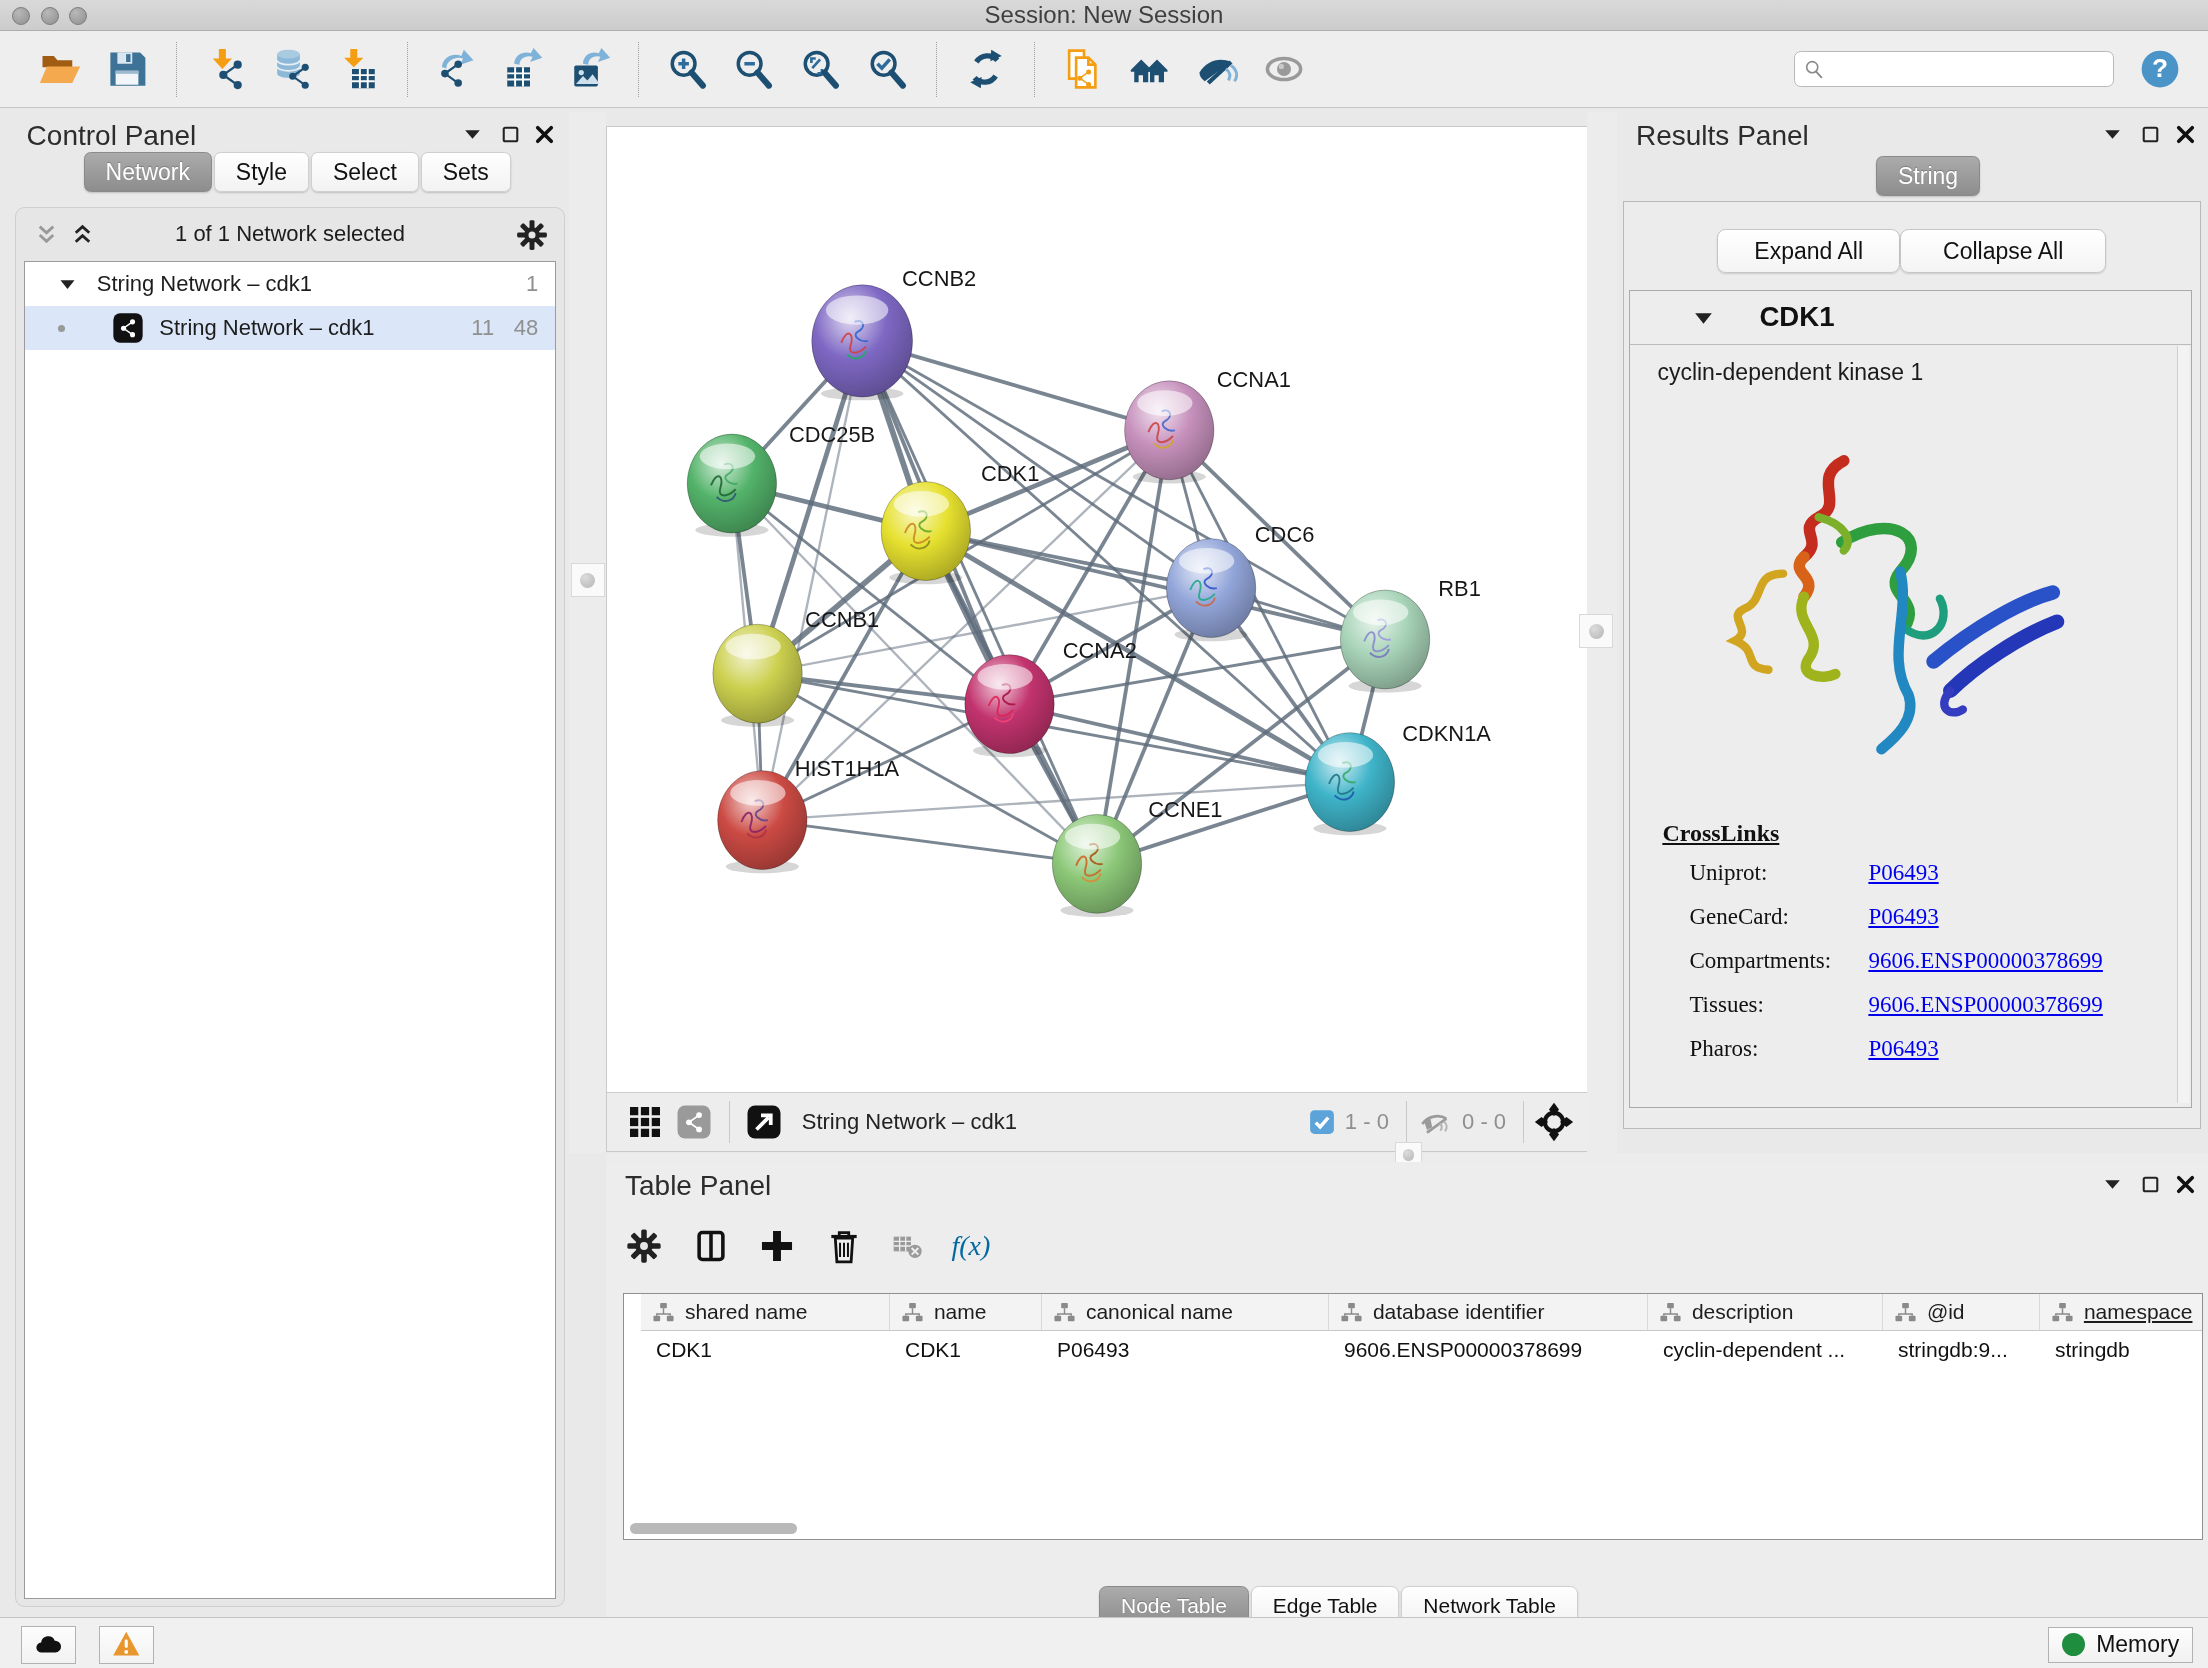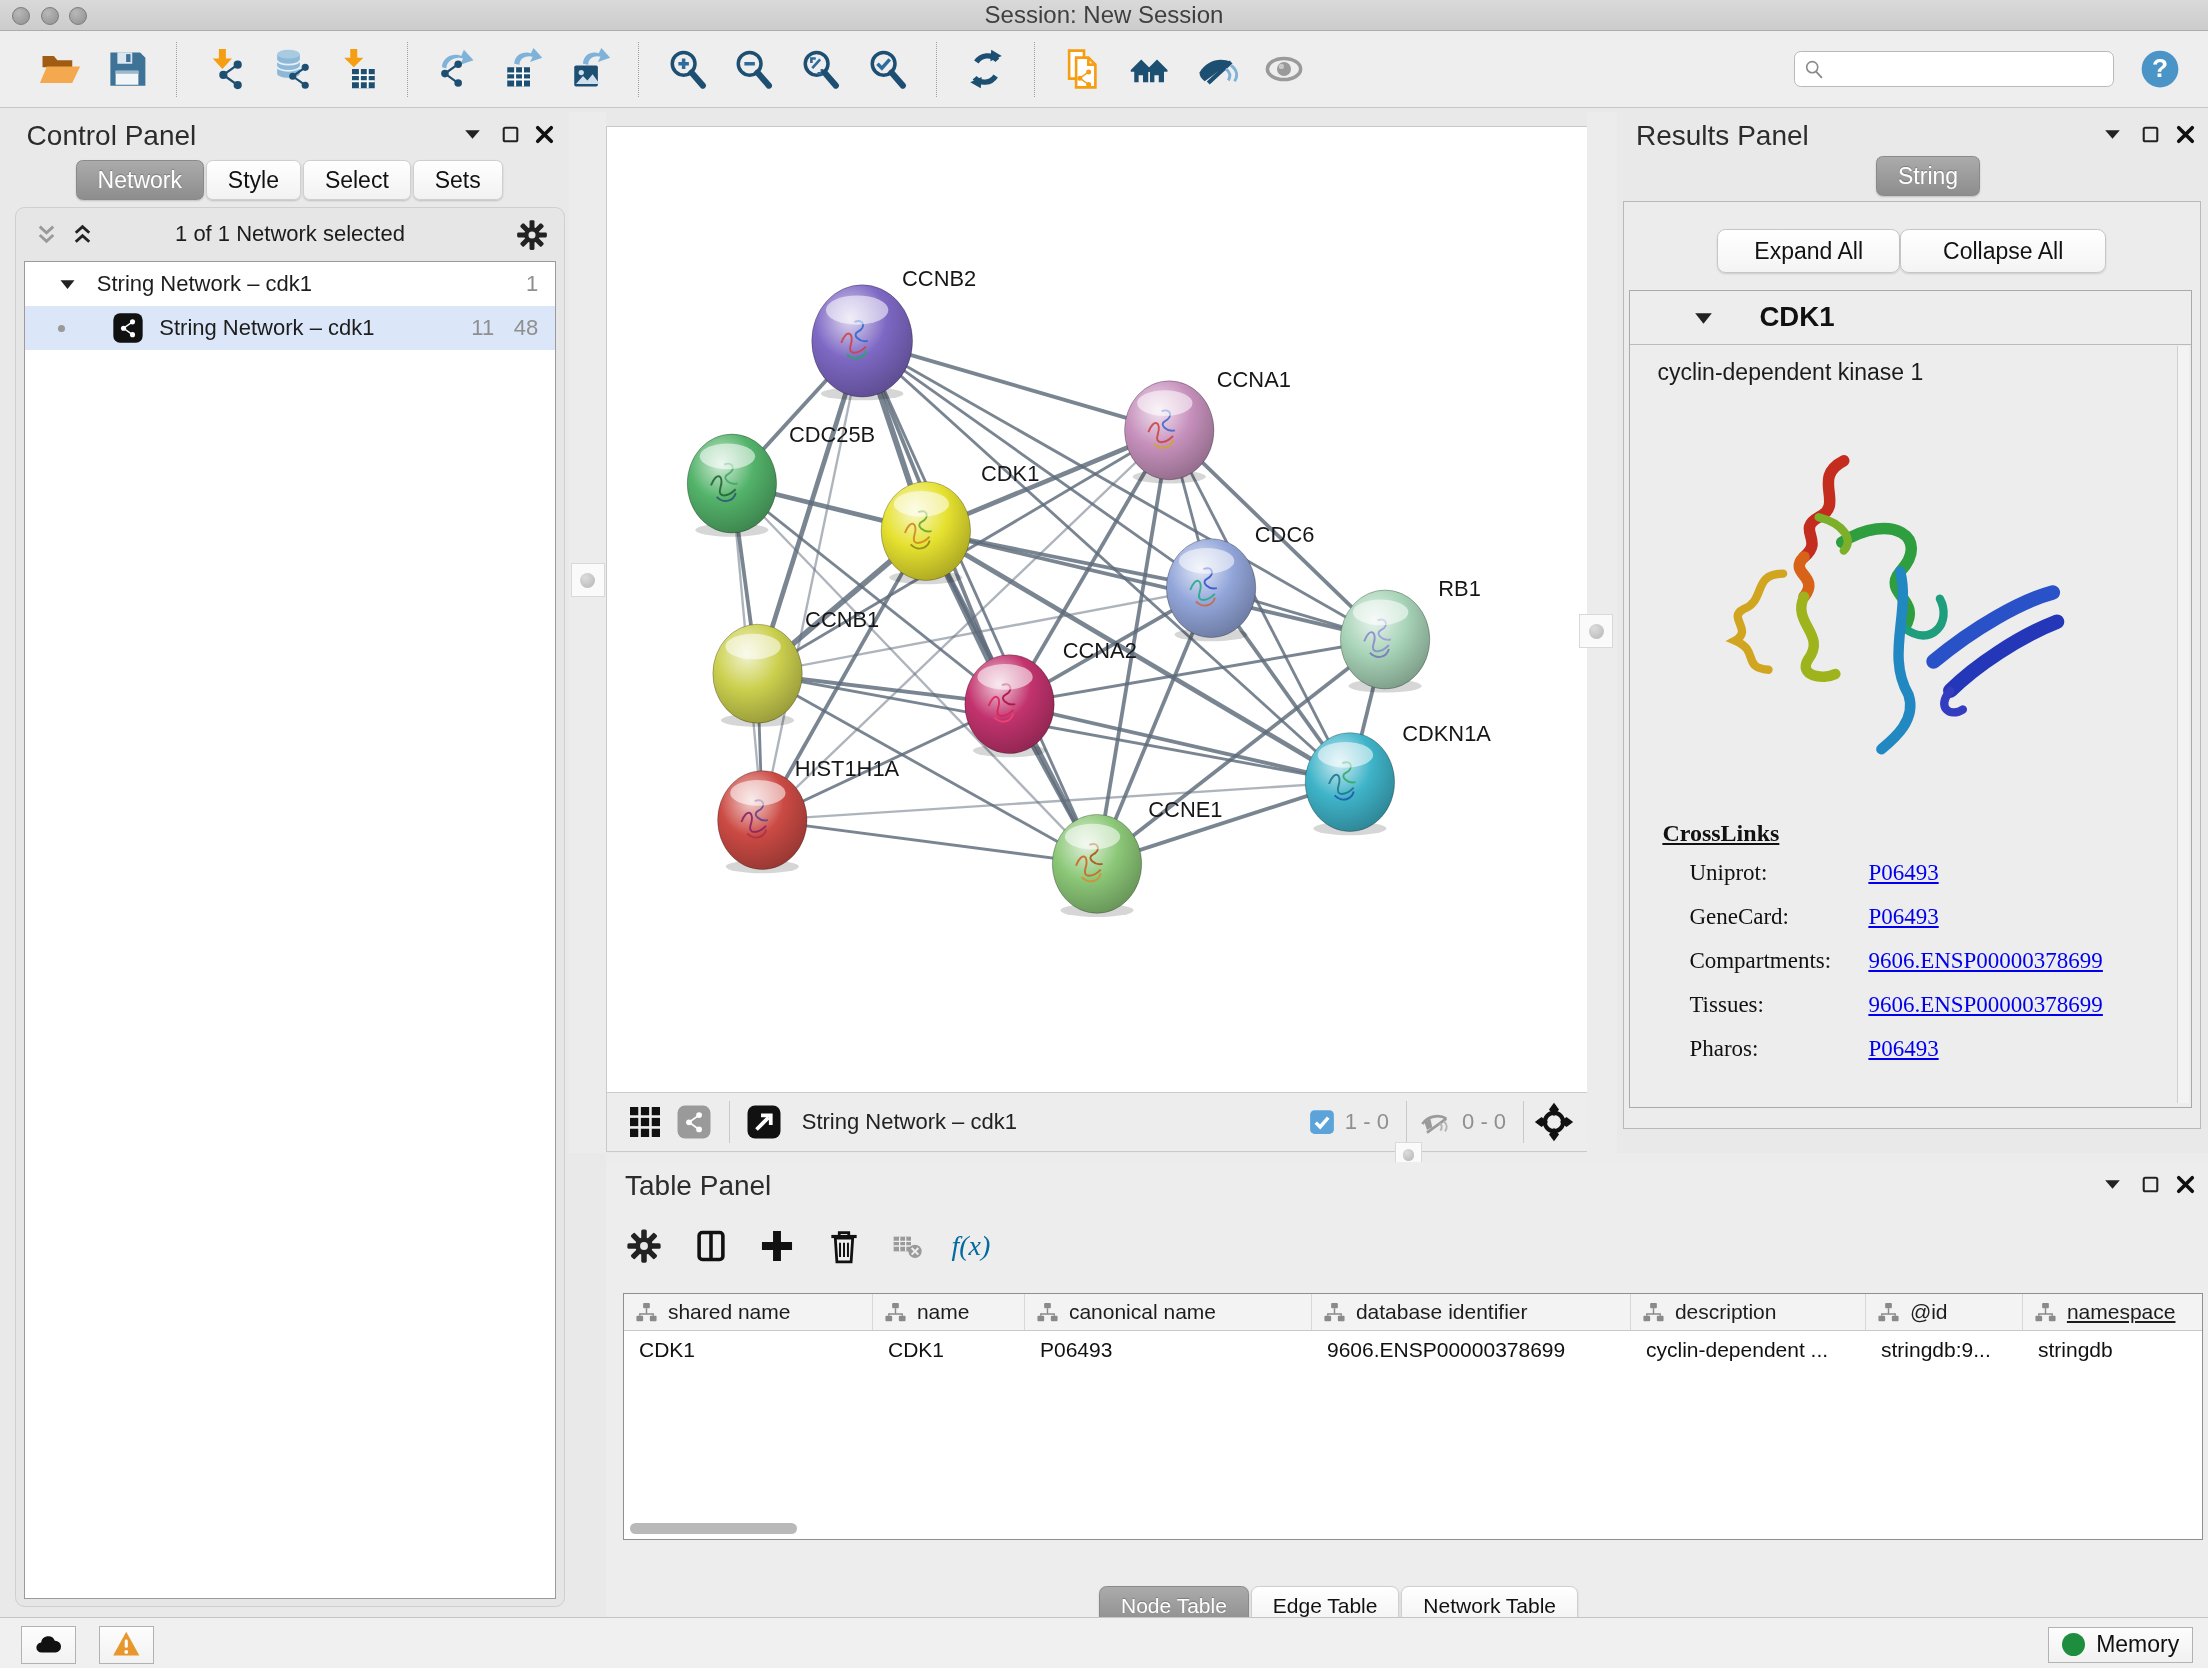--- a/index.html
+++ b/index.html
@@ -24,21 +24,21 @@
   .icon svg{display:block;width:100%;height:100%;}
   
   .panel-header{position:absolute;left:0;right:0;top:0;height:44px;}
   .panel-title{position:absolute;left:19px;top:7.6px;font-size:28px;color:#2c2c2c;}
   .ph-btn{position:absolute;top:9.5px;width:25px;height:25px;}
   .tab-btn{display:inline-flex;align-items:center;justify-content:center;height:38px;padding:0 21px;font-size:23px;color:#111;background:linear-gradient(#ffffff,#f2f2f2);border:1px solid #cfcfcf;border-radius:6.7px;margin-right:1.9px;box-shadow:0 1px 1.9px rgba(0,0,0,.18);}
   .tab-btn.active{background:linear-gradient(#ababab,#8d8d8d);color:#fff;border-color:#8a8a8a;text-shadow:0 -1px 1px rgba(0,0,0,.25);}
   .white-btn{display:inline-flex;align-items:center;justify-content:center;background:linear-gradient(#ffffff,#f4f4f4);border:1px solid #c6c6c6;border-radius:8.6px;font-size:23px;color:#111;box-shadow:0 1px 1.9px rgba(0,0,0,.15);}
   
   .control-panel{position:absolute;left:7.6px;top:112px;width:561px;height:1501px;}
-  .cp-tabs{position:absolute;left:68px;top:48px;height:24px;display:flex;}
+  .cp-tabs{position:absolute;left:76px;top:48px;height:24px;display:flex;align-items:center;}
   .cp-body{position:absolute;left:7.6px;top:95px;right:3.8px;bottom:5.7px;background:#e6e6e6;border:1px solid #cfcfcf;border-radius:9.5px;}
   .cp-subheader{position:absolute;left:0;right:0;top:0;height:53px;}
   .cp-list{position:absolute;left:7.6px;right:7.6px;top:53px;bottom:7.6px;background:#fff;border:1.9px solid #9b9b9b;}
   .tree-row{position:relative;height:44px;font-size:22px;color:#1d1d1d;display:flex;align-items:center;}
   .tree-row.selected{background:#dbe7f8;}
   .tree-count{position:absolute;font-size:22px;color:#8f8f8f;}
   
   .canvas{position:absolute;left:606px;top:126px;width:982px;height:1026px;background:#ffffff;border:1px solid #c9c9c9;box-sizing:border-box;}
   .net-svg{position:absolute;left:0;top:0;width:980px;height:966px;}
   .canvas-footer{position:absolute;left:0;right:0;bottom:0;height:58px;background:#ededed;border-top:1px solid #cccccc;display:flex;align-items:center;padding:0 13.3px;}
@@ -65,21 +65,21 @@
   .cross-row{position:relative;height:44px;}
   .cross-rows{position:absolute;left:0;right:0;top:569px;}
   .cross-label{position:absolute;left:59px;font-size:23px;color:#111;}
   .cross-link{position:absolute;left:238px;font-size:23px;color:#0000ee;text-decoration:underline;}
   .rp-scrollstrip{position:absolute;right:1.9px;top:55px;bottom:3.8px;width:11.4px;background:#f3f3f3;border-left:1px solid #cfcfcf;}
   
   .table-panel{position:absolute;left:606px;top:1162px;width:1603px;height:455px;background:#ededed;}
   .tp-toolbar{position:absolute;left:19px;top:48px;height:72px;display:flex;align-items:center;}
   .tp-icon{width:38px;height:38px;margin-right:28.5px;}
   .fx{font-family:"Liberation Serif",serif;font-style:italic;font-size:28px;color:#0369a1;}
-  .tp-table{position:absolute;left:17px;top:131px;width:1580px;height:247px;background:#fff;border:1.9px solid #8f8f8f;box-sizing:border-box;overflow:hidden;}
+  .tp-table{position:absolute;left:17px;top:131px;width:1580px;height:247px;background:#fff;border:1.9px solid #8f8f8f;box-sizing:border-box;overflow:hidden;padding-left:17px;}
   .tp-header{display:flex;height:36px;background:#f3f3f3;border-bottom:1px solid #c9c9c9;}
   .th-cell{display:flex;align-items:center;font-size:21px;color:#1d1d1d;border-right:1px solid #d8d8d8;padding-left:11.4px;box-sizing:border-box;overflow:hidden;white-space:nowrap;flex:none;}
   .th-cell .icon{width:23px;height:23px;margin-right:9.5px;flex:none;}
   .td-row{display:flex;height:38px;}
   .td-cell{display:flex;align-items:center;font-size:21px;color:#111;padding-left:15px;box-sizing:border-box;overflow:hidden;white-space:nowrap;flex:none;}
   .hscroll{position:absolute;left:3.8px;right:3.8px;bottom:3.8px;height:13.3px;}
   .hthumb{position:absolute;left:1.9px;top:1px;width:167px;height:11.4px;border-radius:5.7px;background:#b9b9b9;}
   .tp-tabs{position:absolute;left:493px;top:393px;display:flex;}
   .tp-tabs .tab-btn{font-size:21px;height:38px;border-radius:7.6px;margin-top:31px;}
   

